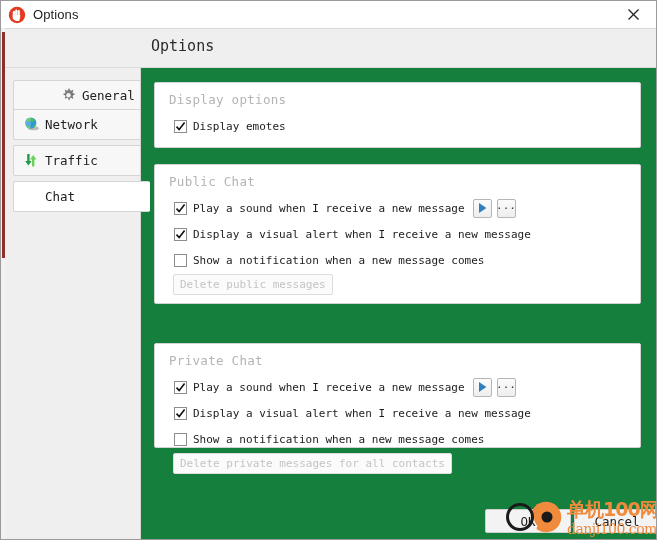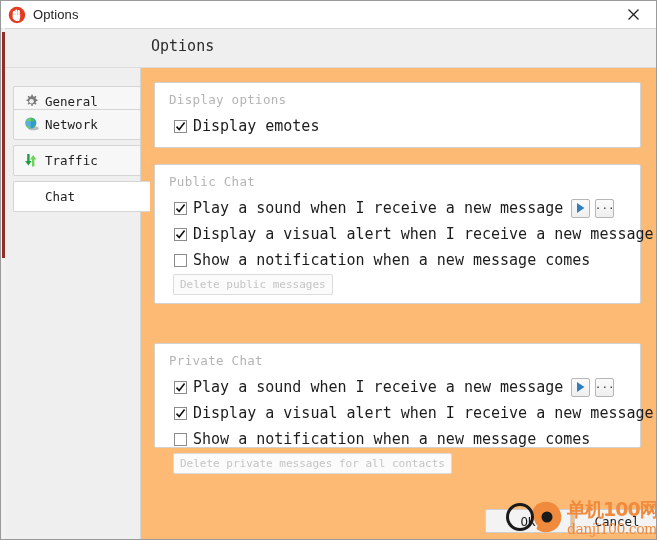--- a/index.html
+++ b/index.html
@@ -131,33 +131,33 @@
   }
   .nav-label {
     font-family: "DejaVu Sans Mono", "Liberation Mono", monospace;
     font-size: 12.5px;
     color: #222222;
   }
   .nav-item.selected .nav-label {
     margin-left: 31px;
   }
 
-  #nav-0 { top: 18px; }
+  #nav-0 { top: 12px; padding-left: 37px; }
   #nav-1 { top: 41px; }
   #nav-2 { top: 77px; }
   #nav-3 { top: 113px; }
 
   
   .content {
     position: absolute;
     left: 139px;
     top: 67px;
     width: 516px;
     height: 472px;
-    background: #fdba74;
+    background: #15803d;
     border-left: 1px solid #d5d5d5;
     box-sizing: border-box;
   }
 
   .groupbox {
     position: absolute;
     left: 13px;
     box-sizing: border-box;
     background: #ffffff;
     border: 1px solid #d2d2d2;
@@ -196,21 +196,21 @@
     align-items: center;
     justify-content: center;
     flex: 0 0 auto;
     margin-right: 6px;
     cursor: default;
   }
   .cb svg { display:block; }
 
   .cb-label {
     font-family: "DejaVu Sans Mono", "Liberation Mono", monospace;
-    font-size: 15px;
+    font-size: 11px;
     color: #1c1c1c;
     white-space: nowrap;
   }
 
   .mini-btn {
     width: 19px;
     height: 19px;
     box-sizing: border-box;
     border: 1px solid #b6b6b6;
     border-radius: 2px;

